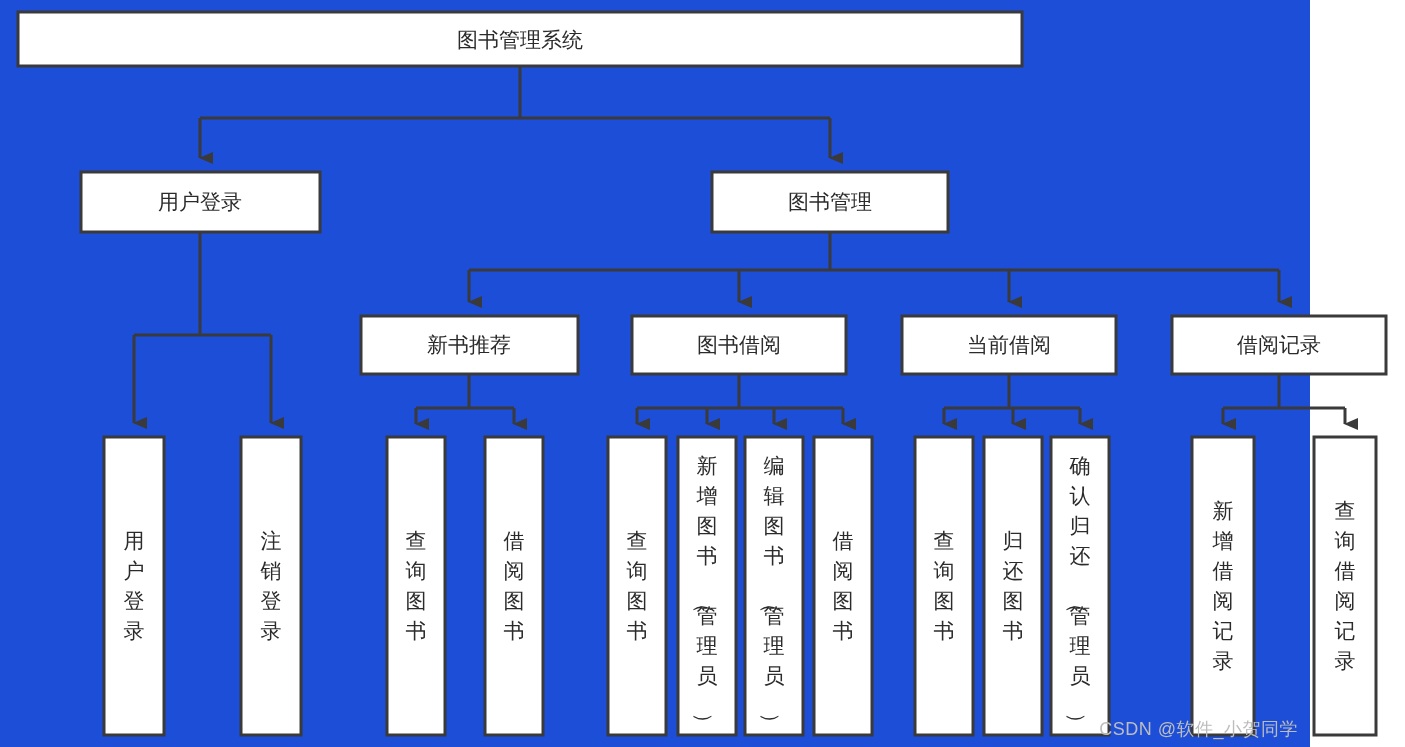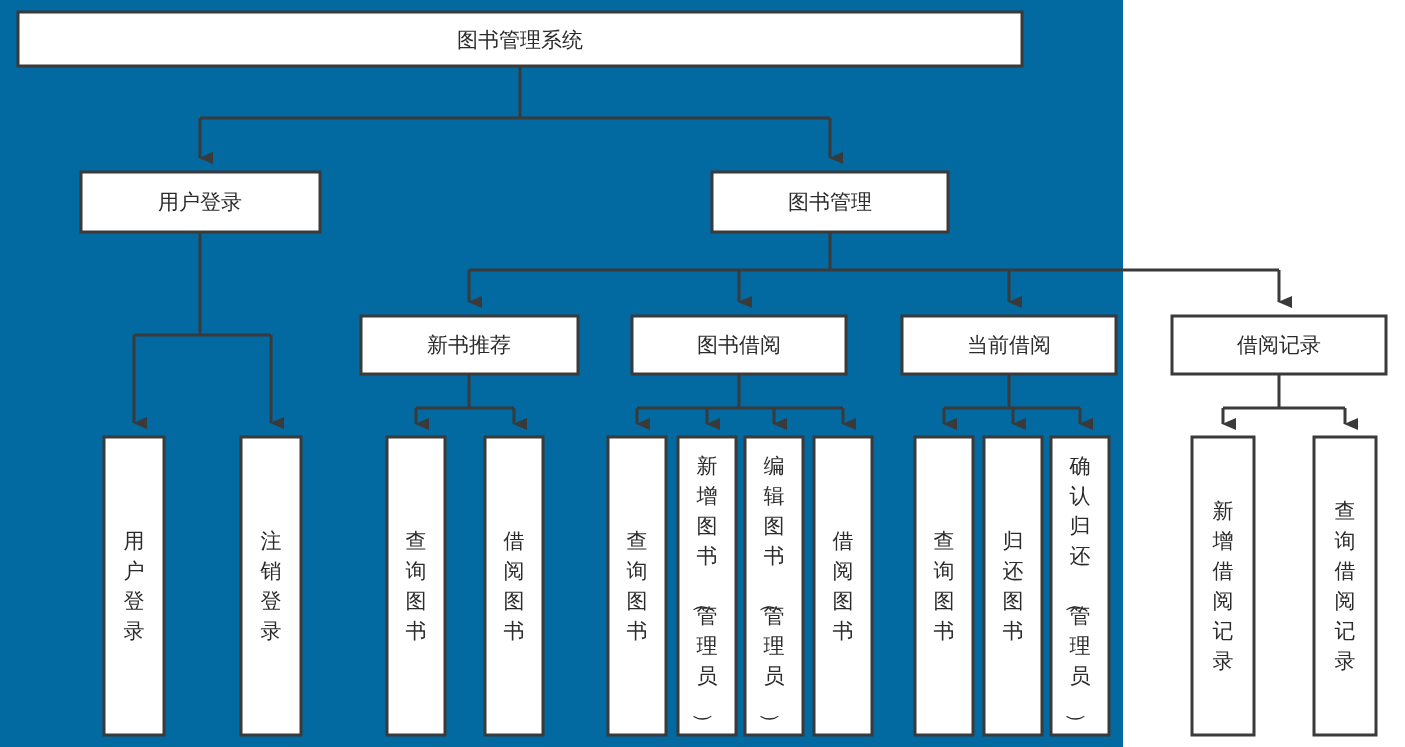--- a/index.html
+++ b/index.html
@@ -8,23 +8,23 @@
     background: #ffffff;
   }
   body {
     width: 1405px;
     height: 747px;
     font-family: "Liberation Sans", "DejaVu Sans", sans-serif;
     overflow: hidden;
   }
   #diagram-root {
     position: relative;
-    width: 1123px;
+    width: 1310px;
     height: 747px;
-    background: #0369a1;
+    background: #1d4ed8;
   }
   svg.diagram-canvas {
     position: absolute;
     top: 0;
     left: 0;
     width: 1405px;
     height: 747px;
   }
   .node-box {
     fill: #ffffff;
@@ -230,14 +230,15 @@
       <rect class="node-box" x="1192" y="437" width="62" height="298"></rect>
       <text class="node-label-vertical vtext" x="1223" y="0"><tspan x="1223" y="517.6">新</tspan><tspan x="1223" y="547.6">增</tspan><tspan x="1223" y="577.6">借</tspan><tspan x="1223" y="607.6">阅</tspan><tspan x="1223" y="637.6">记</tspan><tspan x="1223" y="667.6">录</tspan></text>
     </g>
 
     <g>
       <rect class="node-box" x="1314" y="437" width="62" height="298"></rect>
       <text class="node-label-vertical vtext" x="1345" y="0"><tspan x="1345" y="517.6">查</tspan><tspan x="1345" y="547.6">询</tspan><tspan x="1345" y="577.6">借</tspan><tspan x="1345" y="607.6">阅</tspan><tspan x="1345" y="637.6">记</tspan><tspan x="1345" y="667.6">录</tspan></text>
     </g>
   </svg>
 
+  <div class="watermark">CSDN @软件_小贺同学</div>
 
 </div>
 
 </body></html>

